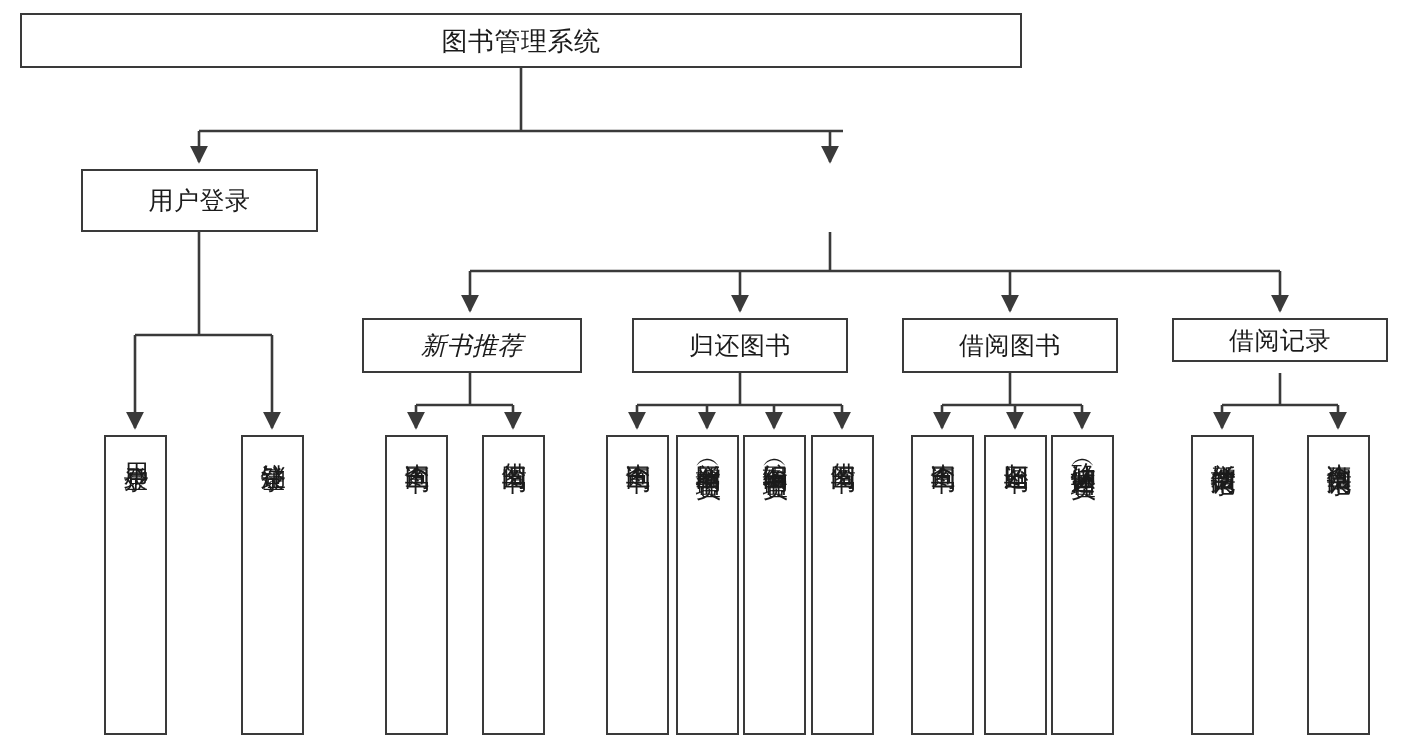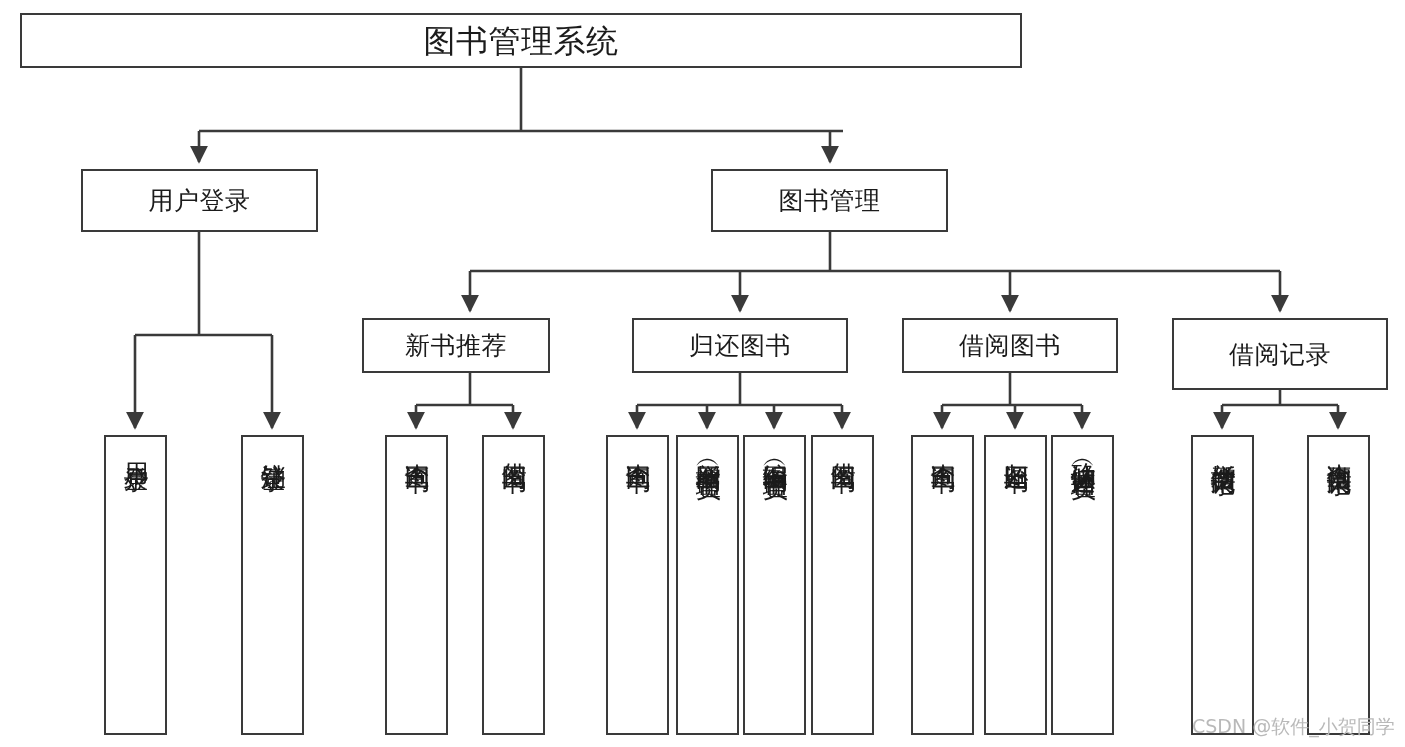--- a/index.html
+++ b/index.html
@@ -36,21 +36,21 @@
     justify-content: center;
     z-index: 2;
   }
   .node-h {
     font-size: 25px;
     letter-spacing: 0.5px;
     line-height: 1;
     white-space: nowrap;
   }
   .node-root {
-    font-size: 32px;
+    font-size: 26px;
   }
   .node-v {
     align-items: flex-start;
     justify-content: center;
     padding-top: 6px;
   }
   .vtext {
     writing-mode: vertical-rl;
     text-orientation: upright;
     font-size: 25px;
@@ -126,34 +126,31 @@
     </g>
   </svg>
 
   <div class="node node-h node-root" style="left:20px; top:13px; width:1002px; height:55px;">
     <span>图书管理系统</span>
   </div>
 
   <div class="node node-h" style="left:81px; top:169px; width:237px; height:63px;">
     <span>用户登录</span>
   </div>
-  <div class="node node-h" style="left:711px; top:169px; width:237px; height:63px;">
-    <span>图书管理</span>
-  </div>
 
-  <div class="node node-h" style="left:362px; top:318px; width:188px; height:55px;">
+  <div class="node node-h" style="left:362px; top:318px; width:220px; height:55px;font-style:italic;">
     <span>新书推荐</span>
   </div>
   <div class="node node-h" style="left:632px; top:318px; width:216px; height:55px;">
     <span>归还图书</span>
   </div>
   <div class="node node-h" style="left:902px; top:318px; width:216px; height:55px;">
     <span>借阅图书</span>
   </div>
-  <div class="node node-h" style="left:1172px; top:318px; width:216px; height:72px;">
+  <div class="node node-h" style="left:1172px; top:318px; width:216px; height:44px;">
     <span>借阅记录</span>
   </div>
 
   <div class="node node-v" style="left:104px; top:435px; width:63px; height:300px;">
     <span class="vtext">用户登录</span>
   </div>
   <div class="node node-v" style="left:241px; top:435px; width:63px; height:300px;">
     <span class="vtext">注销登录</span>
   </div>
 
@@ -187,15 +184,14 @@
     <span class="vtext">确认归还（管理员）</span>
   </div>
 
   <div class="node node-v" style="left:1191px; top:435px; width:63px; height:300px;">
     <span class="vtext">新增借阅记录</span>
   </div>
   <div class="node node-v" style="left:1307px; top:435px; width:63px; height:300px;">
     <span class="vtext">查询借阅记录</span>
   </div>
 
-  <div class="watermark">CSDN @软件_小贺同学</div>
 
 </div>
 
 </body></html>

